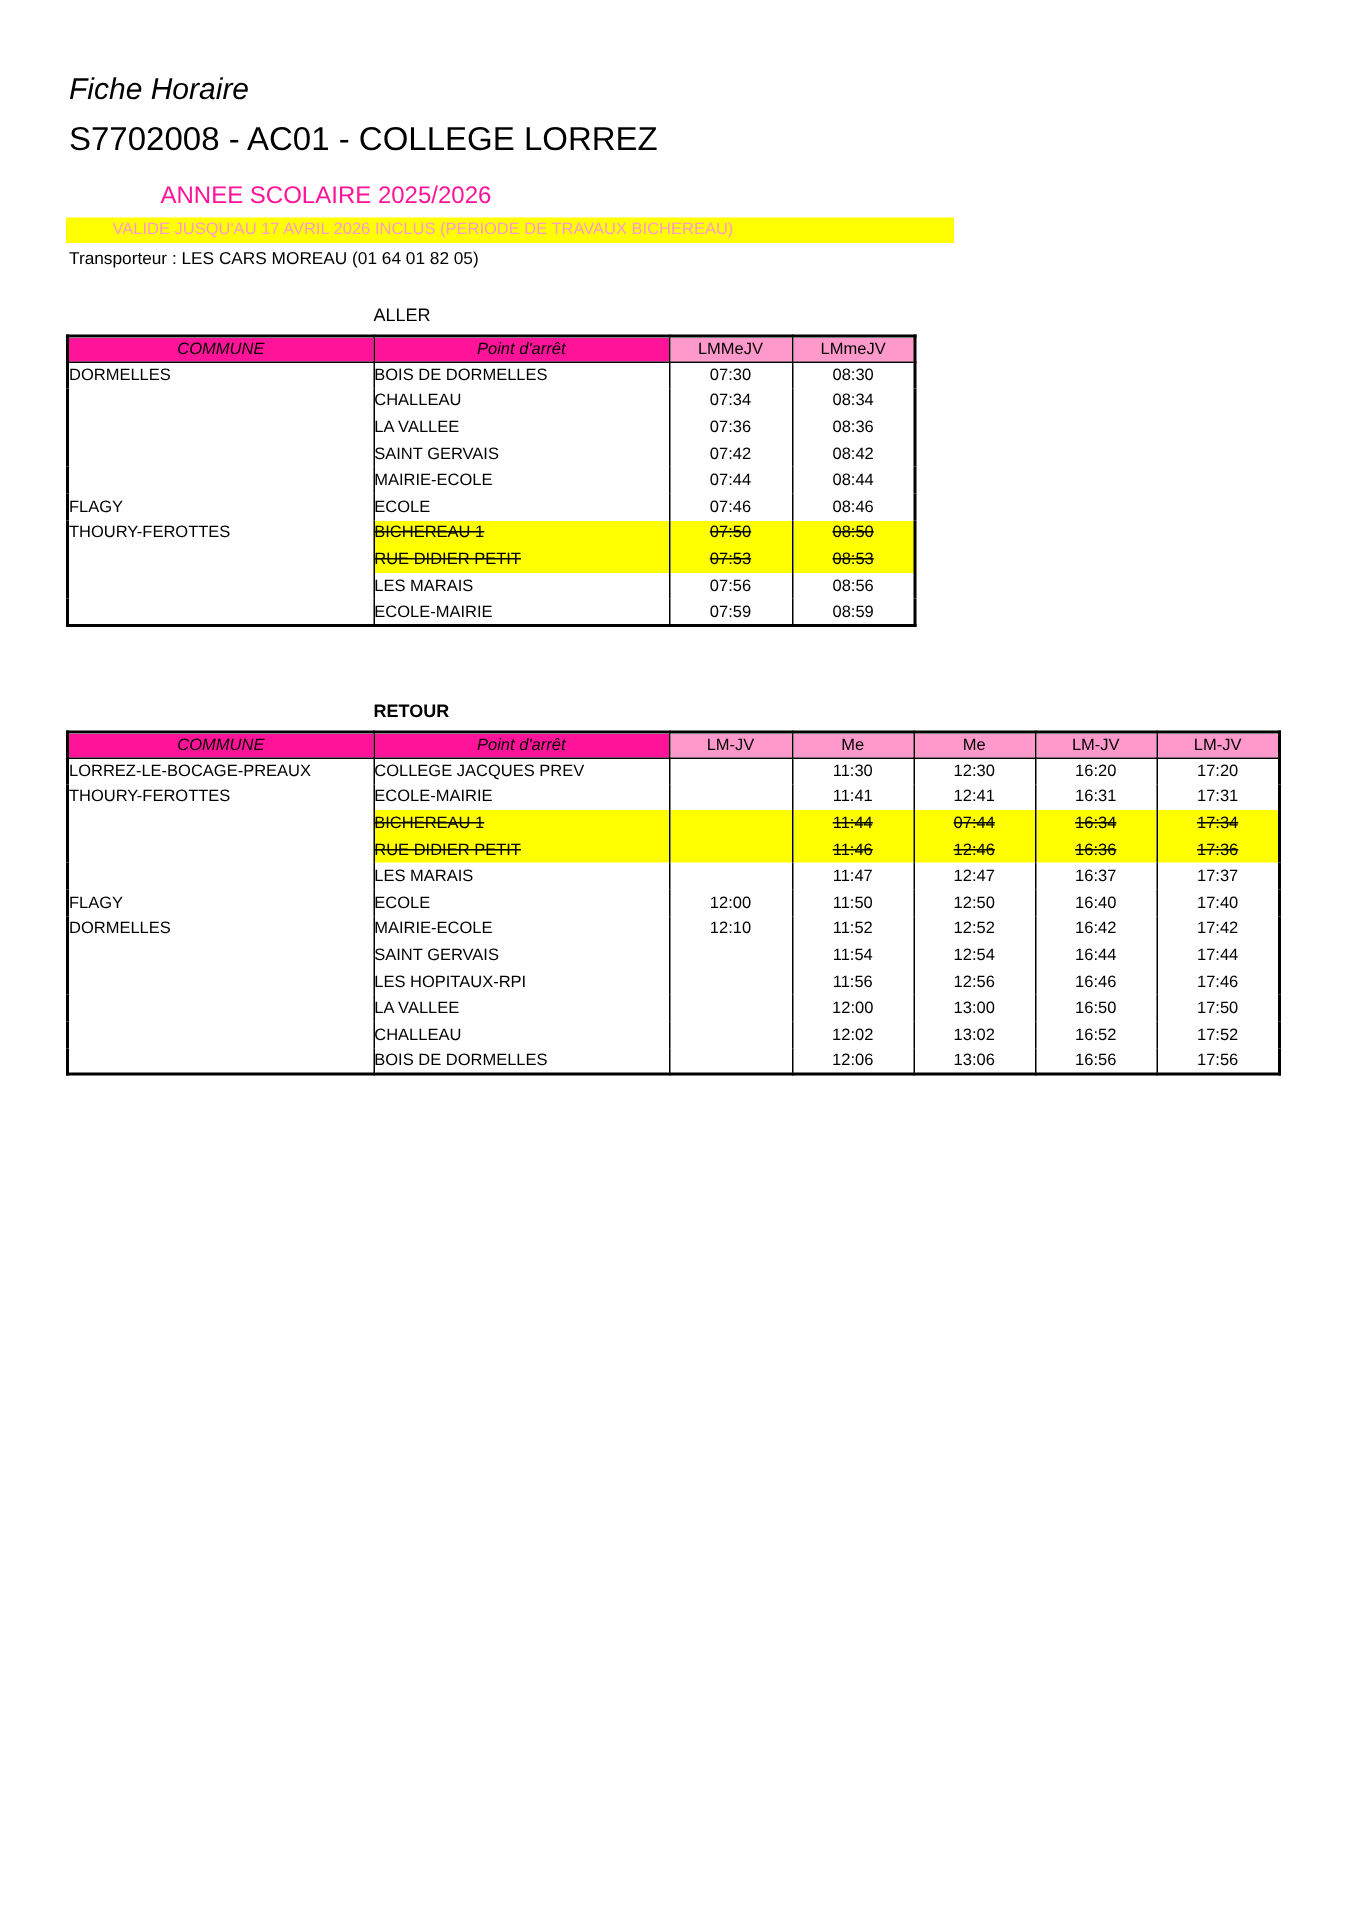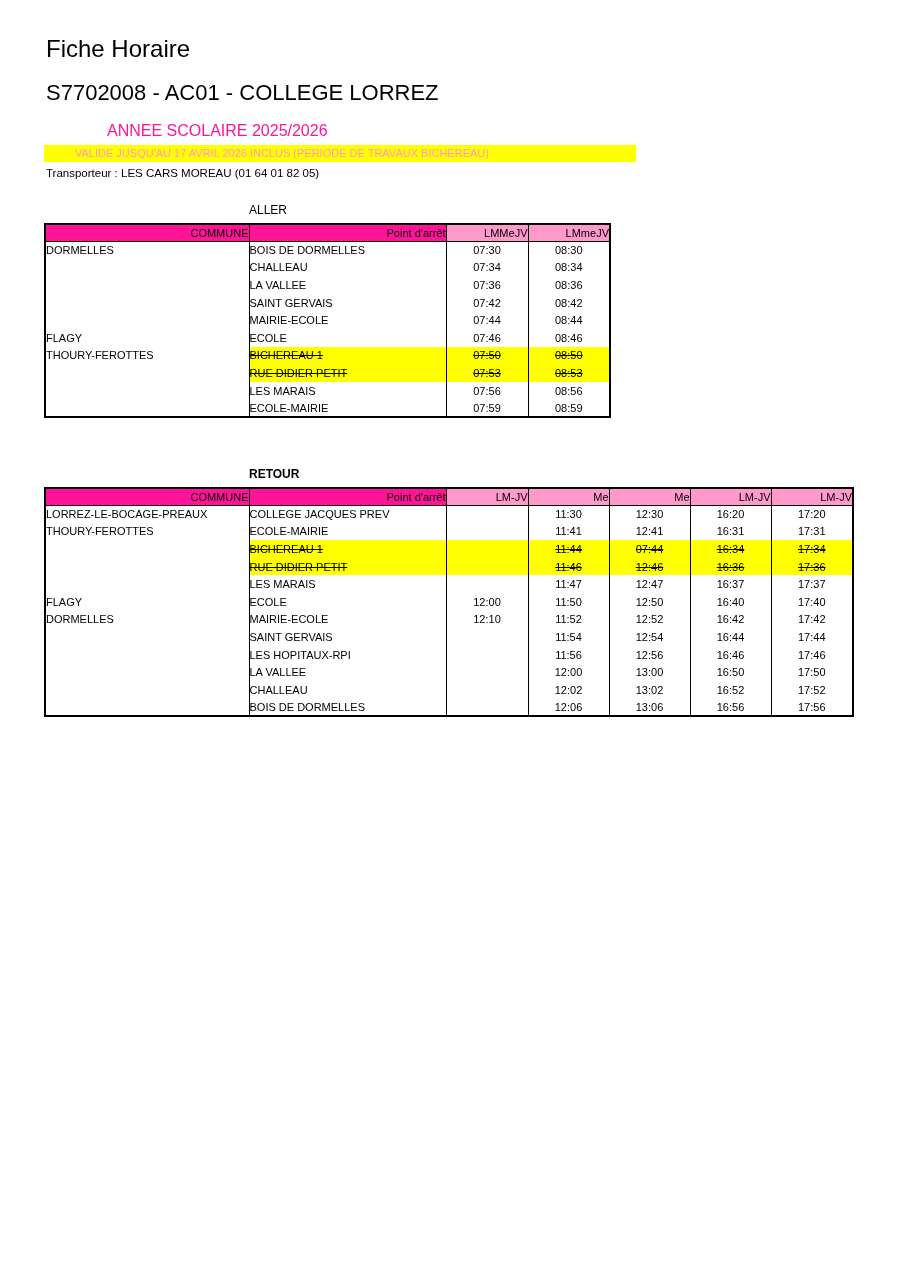--- a/index.html
+++ b/index.html
@@ -6,21 +6,21 @@
     --magenta:#FF1499;
     --light-pink:#FF99CC;
     --yellow:#FFFF00;
     --notice-text:#FF99CC;
   }
   *{margin:0;padding:0;box-sizing:border-box;}
   html,body{background:#fff;}
   body{font-family:"Liberation Sans",sans-serif;color:#000;}
   .page{position:relative;width:900px;height:1273px;background:#fff;overflow:hidden;}
 
-  .title{position:absolute;left:46px;top:35px;font-size:24px;white-space:nowrap;}
+  .title{position:absolute;left:46px;top:49px;font-size:20px;white-space:nowrap;font-style:italic;}
   .subtitle{position:absolute;left:46px;top:80px;font-size:22px;white-space:nowrap;}
   .school-year{position:absolute;left:107px;top:122px;font-size:16px;color:var(--magenta);white-space:nowrap;}
   .notice{position:absolute;left:44px;top:145px;width:592px;height:17px;background:var(--yellow);
           color:var(--notice-text);font-size:11px;line-height:17px;padding-left:31px;white-space:nowrap;}
   .transporter{position:absolute;left:46px;top:167px;font-size:11.5px;white-space:nowrap;}
 
   .table-label{position:absolute;font-size:12px;white-space:nowrap;}
   .aller-label{left:249px;top:203px;}
   .retour-label{left:249px;top:467px;font-weight:bold;}
 
@@ -28,22 +28,22 @@
                   font-size:11px;background:#fff;border:2px solid #000;}
   table.aller{left:44px;top:223px;width:565px;}
   table.retour{left:44px;top:487px;width:808px;}
 
   table.timetable th,table.timetable td{
     border-left:1px solid #000;border-right:1px solid #000;
     padding:0;height:17.6px;overflow:hidden;white-space:nowrap;
     font-weight:normal;vertical-align:middle;
   }
   table.timetable thead th{height:17px;border-bottom:1.5px solid #000;}
-  th.hdr-main{background:var(--magenta);text-align:right;padding-left:3px;}
-  th.hdr-time{background:var(--light-pink);text-align:right;}
+  th.hdr-main{background:var(--magenta);text-align:center;padding-left:3px;font-style:italic;}
+  th.hdr-time{background:var(--light-pink);text-align:center;}
   td.commune,td.stop{text-align:left;padding-left:3px;}
   td.time{text-align:center;}
   td.hl{background:var(--yellow);}
   td.hl .cell-text{text-decoration:line-through;}
 </style>
 </head>
 <body>
 
 <div class="page">
 

